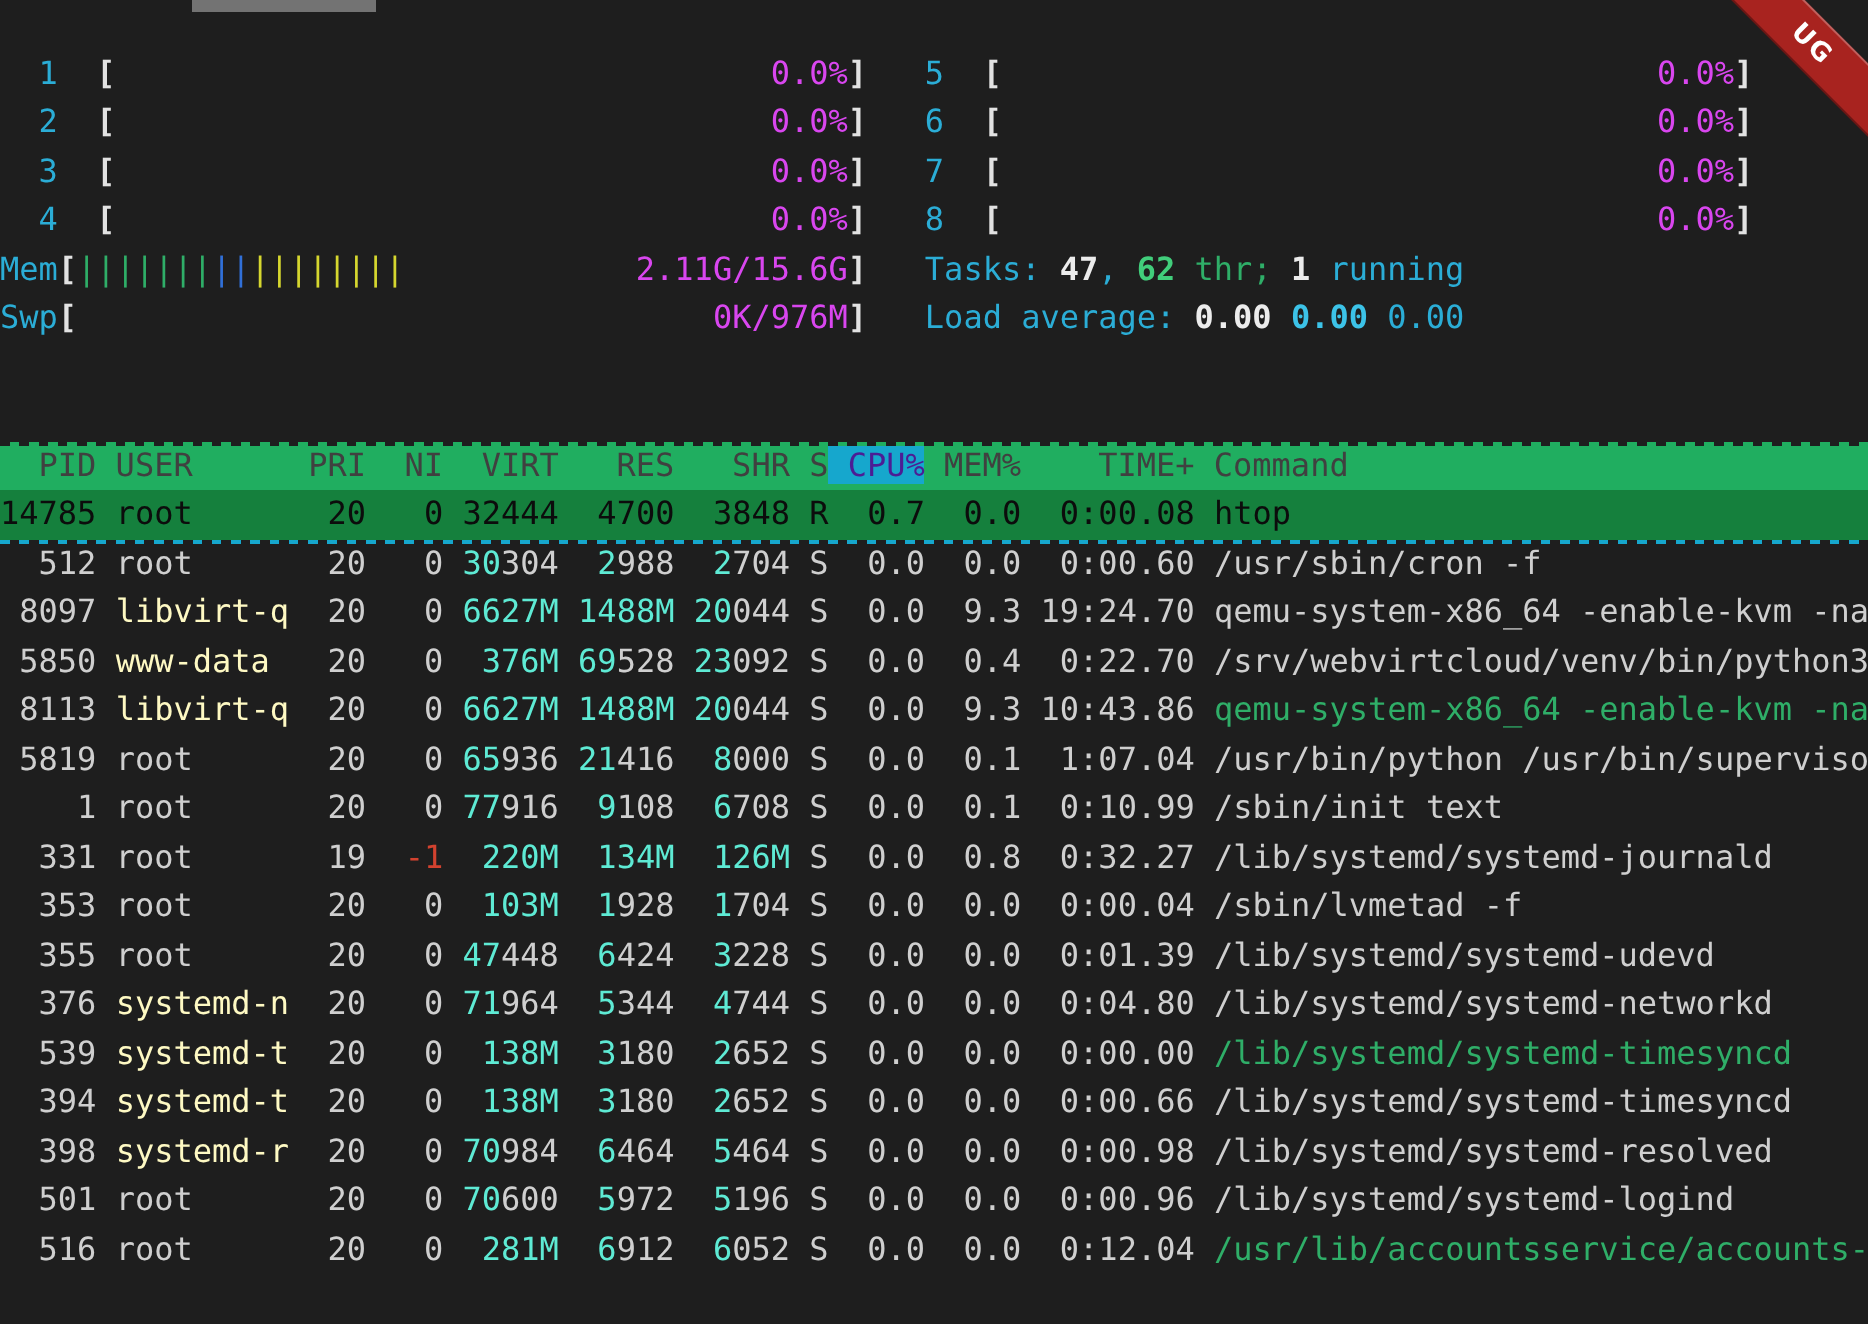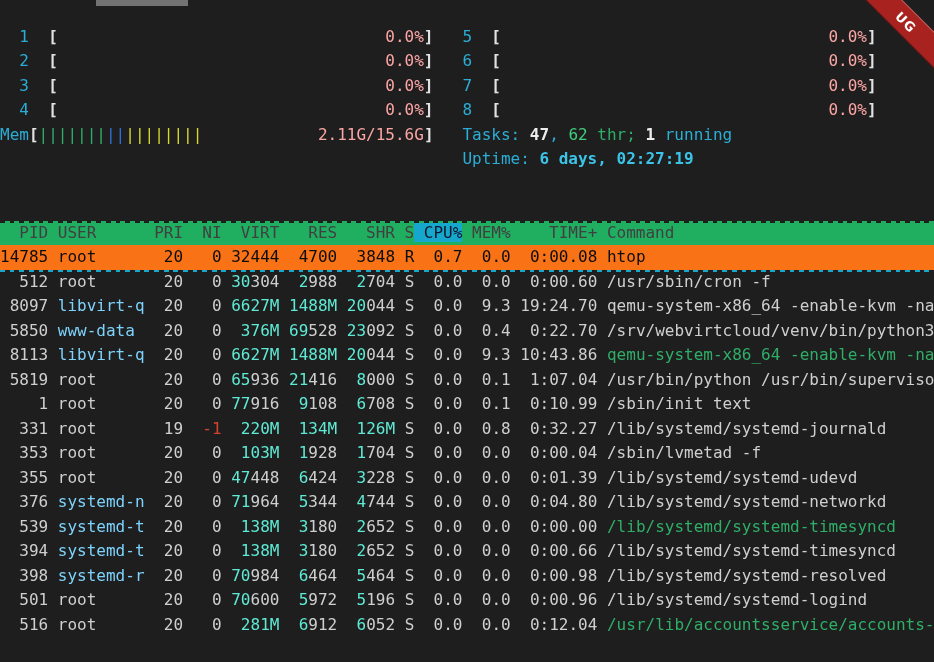--- a/index.html
+++ b/index.html
@@ -5,38 +5,38 @@
   *{margin:0;padding:0;box-sizing:border-box}
   html,body{background:#000}
   .screen{
     position:relative;width:934px;height:662px;background:#1e1e1e;overflow:hidden;
     font-family:"DejaVu Sans Mono","Liberation Mono",monospace;
     font-size:16px;line-height:24.5px;
   }
   #lines{position:absolute;left:0;top:0;width:100%}
   .line{white-space:pre;height:24.5px;position:relative}
   .w{color:#cfcfcf}
-  .dim{color:#7dd3fc}
+  .dim{color:#fef9c3}
   .c{color:#2badd6}
   .num{color:#5eead4}
   .cb{color:#3cc3e8;font-weight:bold}
   .wb{color:#ececec;font-weight:bold}
   .g{color:#2fae68}
-  .gb{color:#41cd7b;font-weight:normal}
+  .gb{color:#41cd7b;font-weight:bold}
   .r{color:#d2422f}
   .y{color:#d6d72f}
   .bl{color:#3170d8}
   .br{color:#e2e2e2;font-weight:bold}
-  .mv{color:#fca5a5}
+  .mv{color:#d946ef}
   .hrow{background:#20ae60}
   .hdr{color:#404040}
-  .sorthdr{background:#16a7cd;color:#0f172a}
+  .sorthdr{background:#16a7cd;color:#4c1d95}
   .hrow::before{content:"";position:absolute;left:0;right:0;top:0;height:2px;
     background:repeating-linear-gradient(90deg,#1e1e1e 0 4.8px,transparent 4.8px 9.63px)}
-  .sel{background:#f97316}
+  .sel{background:#15803d}
   .sel span{color:#0c0c0c !important;font-weight:normal !important}
   .sel::after{content:"";position:absolute;left:0;right:0;bottom:-2px;height:2px;z-index:2;
     background:repeating-linear-gradient(90deg,#16a7cd 0 4.8px,transparent 4.8px 9.63px)}
   .tab{position:absolute;left:96px;top:0;width:92px;height:6px;background:#737373;z-index:4}
   .ribbon{
     position:absolute;top:9px;right:-42px;width:140px;height:26px;background:#a8231f;
     transform:rotate(45deg);color:#ffffff;font-weight:bold;font-size:13px;letter-spacing:1px;
     text-align:center;line-height:25px;z-index:5;
     font-family:"DejaVu Sans","Liberation Sans",sans-serif;
     border-top:1px solid rgba(255,255,255,.28);border-bottom:1px solid rgba(0,0,0,.35);
@@ -50,21 +50,21 @@
   <div class="ribbon">
     <span>UG</span>
   </div>
   <div id="lines">
       <div class="line "></div>
       <div class="line "><span class="w">  </span><span class="c">1</span><span class="w">  </span><span class="br">[</span><span class="w">                                  </span><span class="mv">0.0%</span><span class="br">]</span><span class="w">   </span><span class="c">5</span><span class="w">  </span><span class="br">[</span><span class="w">                                  </span><span class="mv">0.0%</span><span class="br">]</span></div>
       <div class="line "><span class="w">  </span><span class="c">2</span><span class="w">  </span><span class="br">[</span><span class="w">                                  </span><span class="mv">0.0%</span><span class="br">]</span><span class="w">   </span><span class="c">6</span><span class="w">  </span><span class="br">[</span><span class="w">                                  </span><span class="mv">0.0%</span><span class="br">]</span></div>
       <div class="line "><span class="w">  </span><span class="c">3</span><span class="w">  </span><span class="br">[</span><span class="w">                                  </span><span class="mv">0.0%</span><span class="br">]</span><span class="w">   </span><span class="c">7</span><span class="w">  </span><span class="br">[</span><span class="w">                                  </span><span class="mv">0.0%</span><span class="br">]</span></div>
       <div class="line "><span class="w">  </span><span class="c">4</span><span class="w">  </span><span class="br">[</span><span class="w">                                  </span><span class="mv">0.0%</span><span class="br">]</span><span class="w">   </span><span class="c">8</span><span class="w">  </span><span class="br">[</span><span class="w">                                  </span><span class="mv">0.0%</span><span class="br">]</span></div>
       <div class="line "><span class="c">Mem</span><span class="br">[</span><span class="g">|||||||</span><span class="bl">||</span><span class="y">||||||||</span><span class="w">            </span><span class="mv">2.11G/15.6G</span><span class="br">]</span><span class="w">   </span><span class="c">Tasks: </span><span class="wb">47</span><span class="c">, </span><span class="gb">62</span><span class="g"> thr; </span><span class="wb">1</span><span class="c"> running</span></div>
-      <div class="line "><span class="w">                                                </span><span class="c">Uptime: </span><span class="cb">6 days, 02:27:19</span></div>
+      <div class="line "><span class="c">Swp</span><span class="br">[</span><span class="w">                                 </span><span class="mv">0K/976M</span><span class="br">]</span><span class="w">   </span><span class="c">Load average: </span><span class="wb">0.00</span><span class="w"> </span><span class="cb">0.00</span><span class="w"> </span><span class="c">0.00</span></div>
       <div class="line "></div>
       <div class="line "></div>
       <div class="line hrow"><span class="hdr">  PID</span><span class="hdr"> USER     </span><span class="hdr"> PRI</span><span class="hdr">  NI</span><span class="hdr">  VIRT</span><span class="hdr">   RES</span><span class="hdr">   SHR</span><span class="hdr"> S</span><span class="sorthdr"> CPU%</span><span class="hdr"> MEM%</span><span class="hdr">    TIME+</span><span class="hdr"> Command                           </span></div>
       <div class="line sel"><span class="w">14785</span><span class="w"> </span><span class="w">root     </span><span class="w">  20 </span><span class="w">  0</span><span class="w"> </span><span class="num">32</span><span class="w">444</span><span class="w"> </span><span class="num"> 4</span><span class="w">700</span><span class="w"> </span><span class="num"> 3</span><span class="w">848</span><span class="w"> </span><span class="w">R</span><span class="w"> </span><span class="w"> 0.7  0.0  0:00.08 </span><span class="w">htop                              </span></div>
       <div class="line "><span class="w">  512</span><span class="w"> </span><span class="w">root     </span><span class="w">  20 </span><span class="w">  0</span><span class="w"> </span><span class="num">30</span><span class="w">304</span><span class="w"> </span><span class="num"> 2</span><span class="w">988</span><span class="w"> </span><span class="num"> 2</span><span class="w">704</span><span class="w"> </span><span class="w">S</span><span class="w"> </span><span class="w"> 0.0  0.0  0:00.60 </span><span class="w">/usr/sbin/cron -f                 </span></div>
       <div class="line "><span class="w"> 8097</span><span class="w"> </span><span class="dim">libvirt-q</span><span class="w">  20 </span><span class="w">  0</span><span class="w"> </span><span class="num">6627M</span><span class="w"> </span><span class="num">1488M</span><span class="w"> </span><span class="num">20</span><span class="w">044</span><span class="w"> </span><span class="w">S</span><span class="w"> </span><span class="w"> 0.0  9.3 19:24.70 </span><span class="w">qemu-system-x86_64 -enable-kvm -na</span></div>
       <div class="line "><span class="w"> 5850</span><span class="w"> </span><span class="dim">www-data </span><span class="w">  20 </span><span class="w">  0</span><span class="w"> </span><span class="num"> 376M</span><span class="w"> </span><span class="num">69</span><span class="w">528</span><span class="w"> </span><span class="num">23</span><span class="w">092</span><span class="w"> </span><span class="w">S</span><span class="w"> </span><span class="w"> 0.0  0.4  0:22.70 </span><span class="w">/srv/webvirtcloud/venv/bin/python3</span></div>
       <div class="line "><span class="w"> 8113</span><span class="w"> </span><span class="dim">libvirt-q</span><span class="w">  20 </span><span class="w">  0</span><span class="w"> </span><span class="num">6627M</span><span class="w"> </span><span class="num">1488M</span><span class="w"> </span><span class="num">20</span><span class="w">044</span><span class="w"> </span><span class="w">S</span><span class="w"> </span><span class="w"> 0.0  9.3 10:43.86 </span><span class="g">qemu-system-x86_64 -enable-kvm -na</span></div>
       <div class="line "><span class="w"> 5819</span><span class="w"> </span><span class="w">root     </span><span class="w">  20 </span><span class="w">  0</span><span class="w"> </span><span class="num">65</span><span class="w">936</span><span class="w"> </span><span class="num">21</span><span class="w">416</span><span class="w"> </span><span class="num"> 8</span><span class="w">000</span><span class="w"> </span><span class="w">S</span><span class="w"> </span><span class="w"> 0.0  0.1  1:07.04 </span><span class="w">/usr/bin/python /usr/bin/superviso</span></div>
       <div class="line "><span class="w">    1</span><span class="w"> </span><span class="w">root     </span><span class="w">  20 </span><span class="w">  0</span><span class="w"> </span><span class="num">77</span><span class="w">916</span><span class="w"> </span><span class="num"> 9</span><span class="w">108</span><span class="w"> </span><span class="num"> 6</span><span class="w">708</span><span class="w"> </span><span class="w">S</span><span class="w"> </span><span class="w"> 0.0  0.1  0:10.99 </span><span class="w">/sbin/init text                   </span></div>

